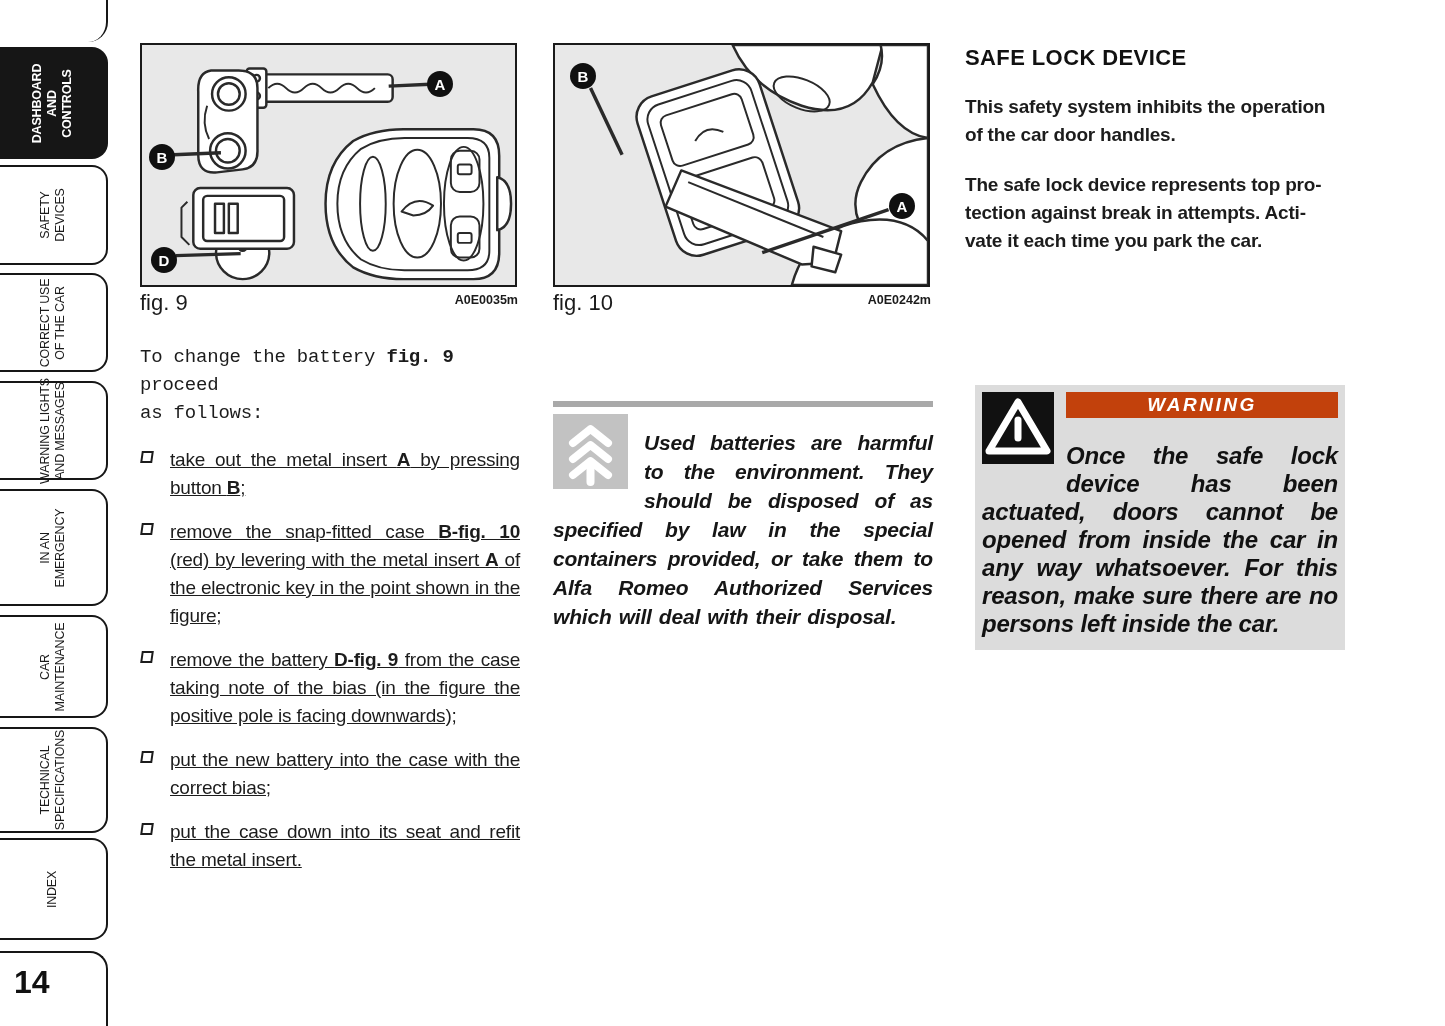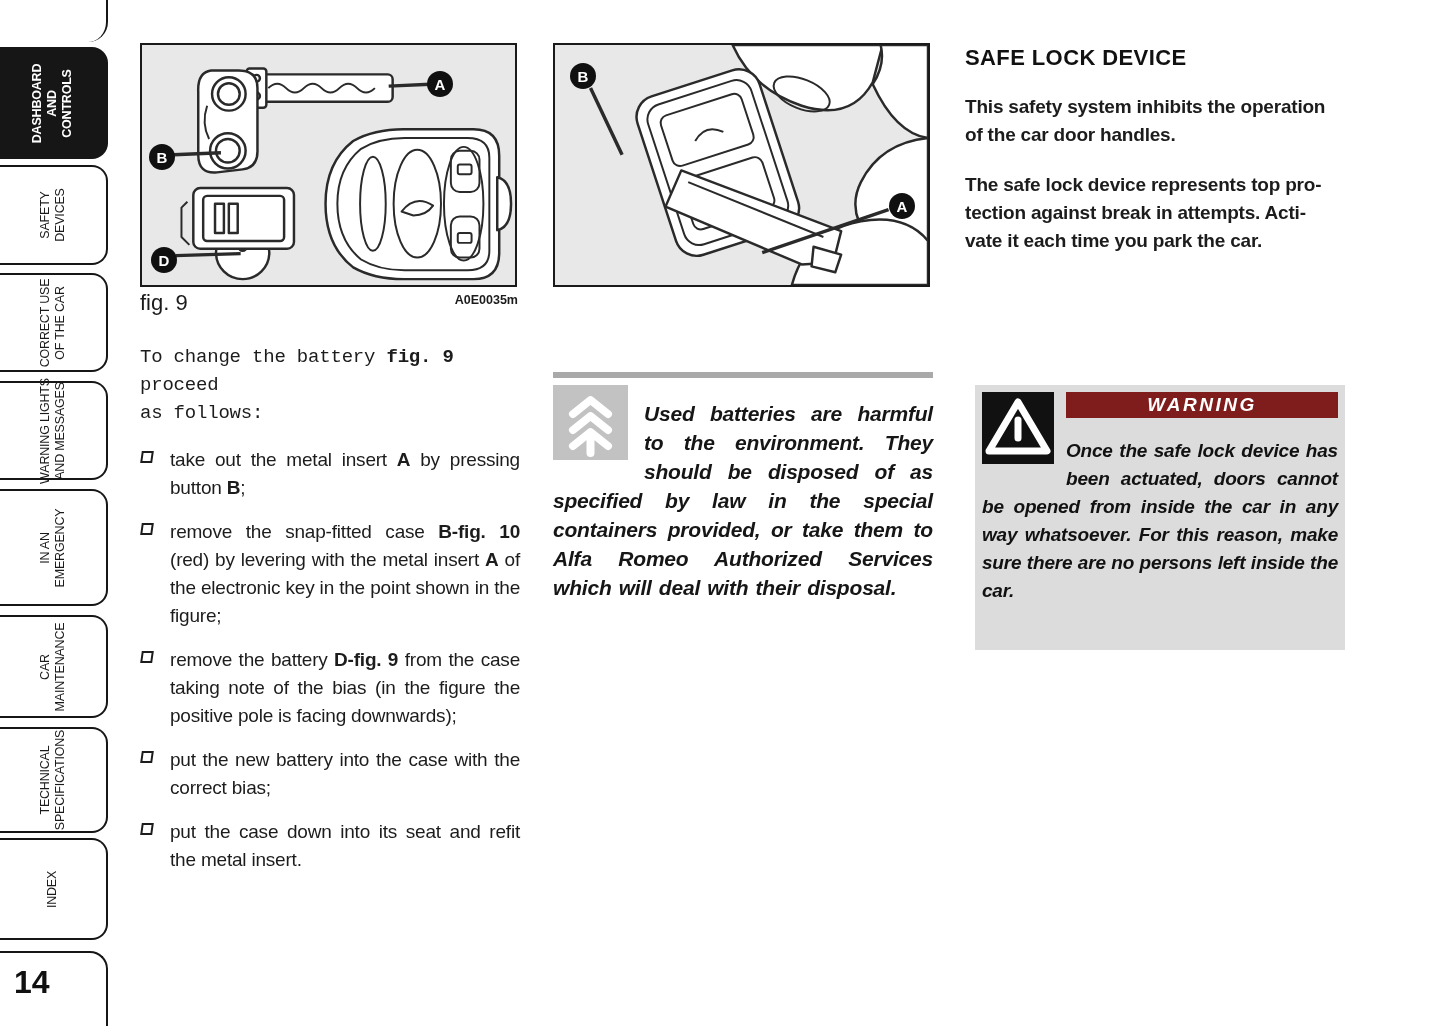--- a/index.html
+++ b/index.html
@@ -40,43 +40,43 @@
   .callout{position:absolute;width:26px;height:26px;border-radius:50%;background:#101010;color:#fff;
            font-size:15px;font-weight:bold;display:flex;align-items:center;justify-content:center;}
   .figcap{display:flex;justify-content:space-between;align-items:flex-start;width:378px;height:26px;margin-top:3px;}
   .figlabel{font-size:22px;color:#1b1b1b;line-height:26px;}
   .figcode{font-size:12.5px;font-weight:bold;color:#1b1b1b;margin-top:3px;}
 
   
   .body-text{font-size:19px;line-height:28px;letter-spacing:-0.2px;color:#1c1c1c;}
   .prelines{white-space:pre-line;}
   .intro{margin:27px 0 0 0;font-family:Liberation Mono, monospace;}
-  .bullets{list-style:none;margin:19px 0 16px 0;padding:0;}
+  .bullets{list-style:none;margin:19px 0 16px 0;padding:0;text-decoration:underline;}
   .bullets li{position:relative;padding-left:30px;margin-bottom:16px;text-align:justify;}
   .marker{position:absolute;left:1px;top:5px;width:12px;height:12px;border:2.5px solid #1c1c1c;
           transform:skewX(-8deg);box-sizing:border-box;}
   .important{margin:27px 0 0 0;}
 
   
   .battery{margin-top:85px;}
   .divider{height:6px;background:#a9a9a9;margin-bottom:7px;}
   .env-icon{float:left;width:75px;height:75px;margin:0 16px 10px 0;}
   .note-text{font-size:21px;line-height:29px;font-weight:bold;font-style:italic;text-align:justify;
              color:#161616;letter-spacing:-0.2px;word-spacing:1.5px;}
 
   
   .h1{font-size:22px;font-weight:bold;letter-spacing:0.4px;margin:2px 0 0 0;color:#111;}
   .subtitle{margin:6px 0 0 0;}
   .para{margin:22px 0 0 0;font-weight:bold;}
   .warning-box{position:absolute;left:10px;top:342px;width:370px;height:265px;background:#dcdcdc;
                padding:7px;box-sizing:border-box;}
   .warn-icon{float:left;width:72px;height:72px;margin:0 12px 8px 0;}
-  .warn-header{overflow:hidden;background:#7f1d1d;color:#fff;font-weight:bold;font-style:italic;
+  .warn-header{overflow:hidden;background:#c2410c;color:#fff;font-weight:bold;font-style:italic;
                font-size:19px;height:26px;line-height:26px;text-align:center;letter-spacing:2.5px;margin-bottom:7px;}
-  .warn-text{font-size:19px;line-height:28px;font-weight:bold;font-style:italic;text-align:justify;
+  .warn-text{font-size:24px;line-height:28px;font-weight:bold;font-style:italic;text-align:justify;
              color:#111;letter-spacing:-0.2px;}
 </style>
 </head>
 <body>
 
 <div class="page">
 
   <aside class="sidebar">
     <div class="tab t0"></div>
     <div class="tab t1 black">
@@ -215,20 +215,24 @@
           <path d="M128 128 L 290 190 L 282 222 L 250 224 L 112 165 Z"></path>
           <path d="M135 140 L 272 196" fill="none" stroke-width="2"></path>
           <path d="M262 206 l 28 8 l -6 18 l -24 -6 Z"></path>
 
           <line x1="36" y1="44" x2="68" y2="112" stroke-width="3.5"></line>
           <line x1="338" y1="168" x2="210" y2="212" stroke-width="3.5"></line>
         </g>
       </svg>
       <span class="callout" style="left:15px;top:18px;">B</span>
       <span class="callout" style="left:334px;top:148px;">A</span>
+    </div>
+    <div class="figcap">
+      <span class="figlabel">fig. 10</span>
+      <span class="figcode">A0E0242m</span>
     </div>
     <div class="battery">
       <div class="divider"></div>
       <div class="env-icon">
         <svg viewBox="0 0 75 75">
           <rect width="75" height="75" fill="#c2c2c2"></rect>
           <g stroke="#fff" stroke-width="8" fill="none" stroke-linecap="round" stroke-linejoin="round">
             <path d="M20 29 L37.5 15 L55 29"></path>
             <path d="M20 45 L37.5 31 L55 45"></path>
             <path d="M20 61 L37.5 47 L55 61"></path>

